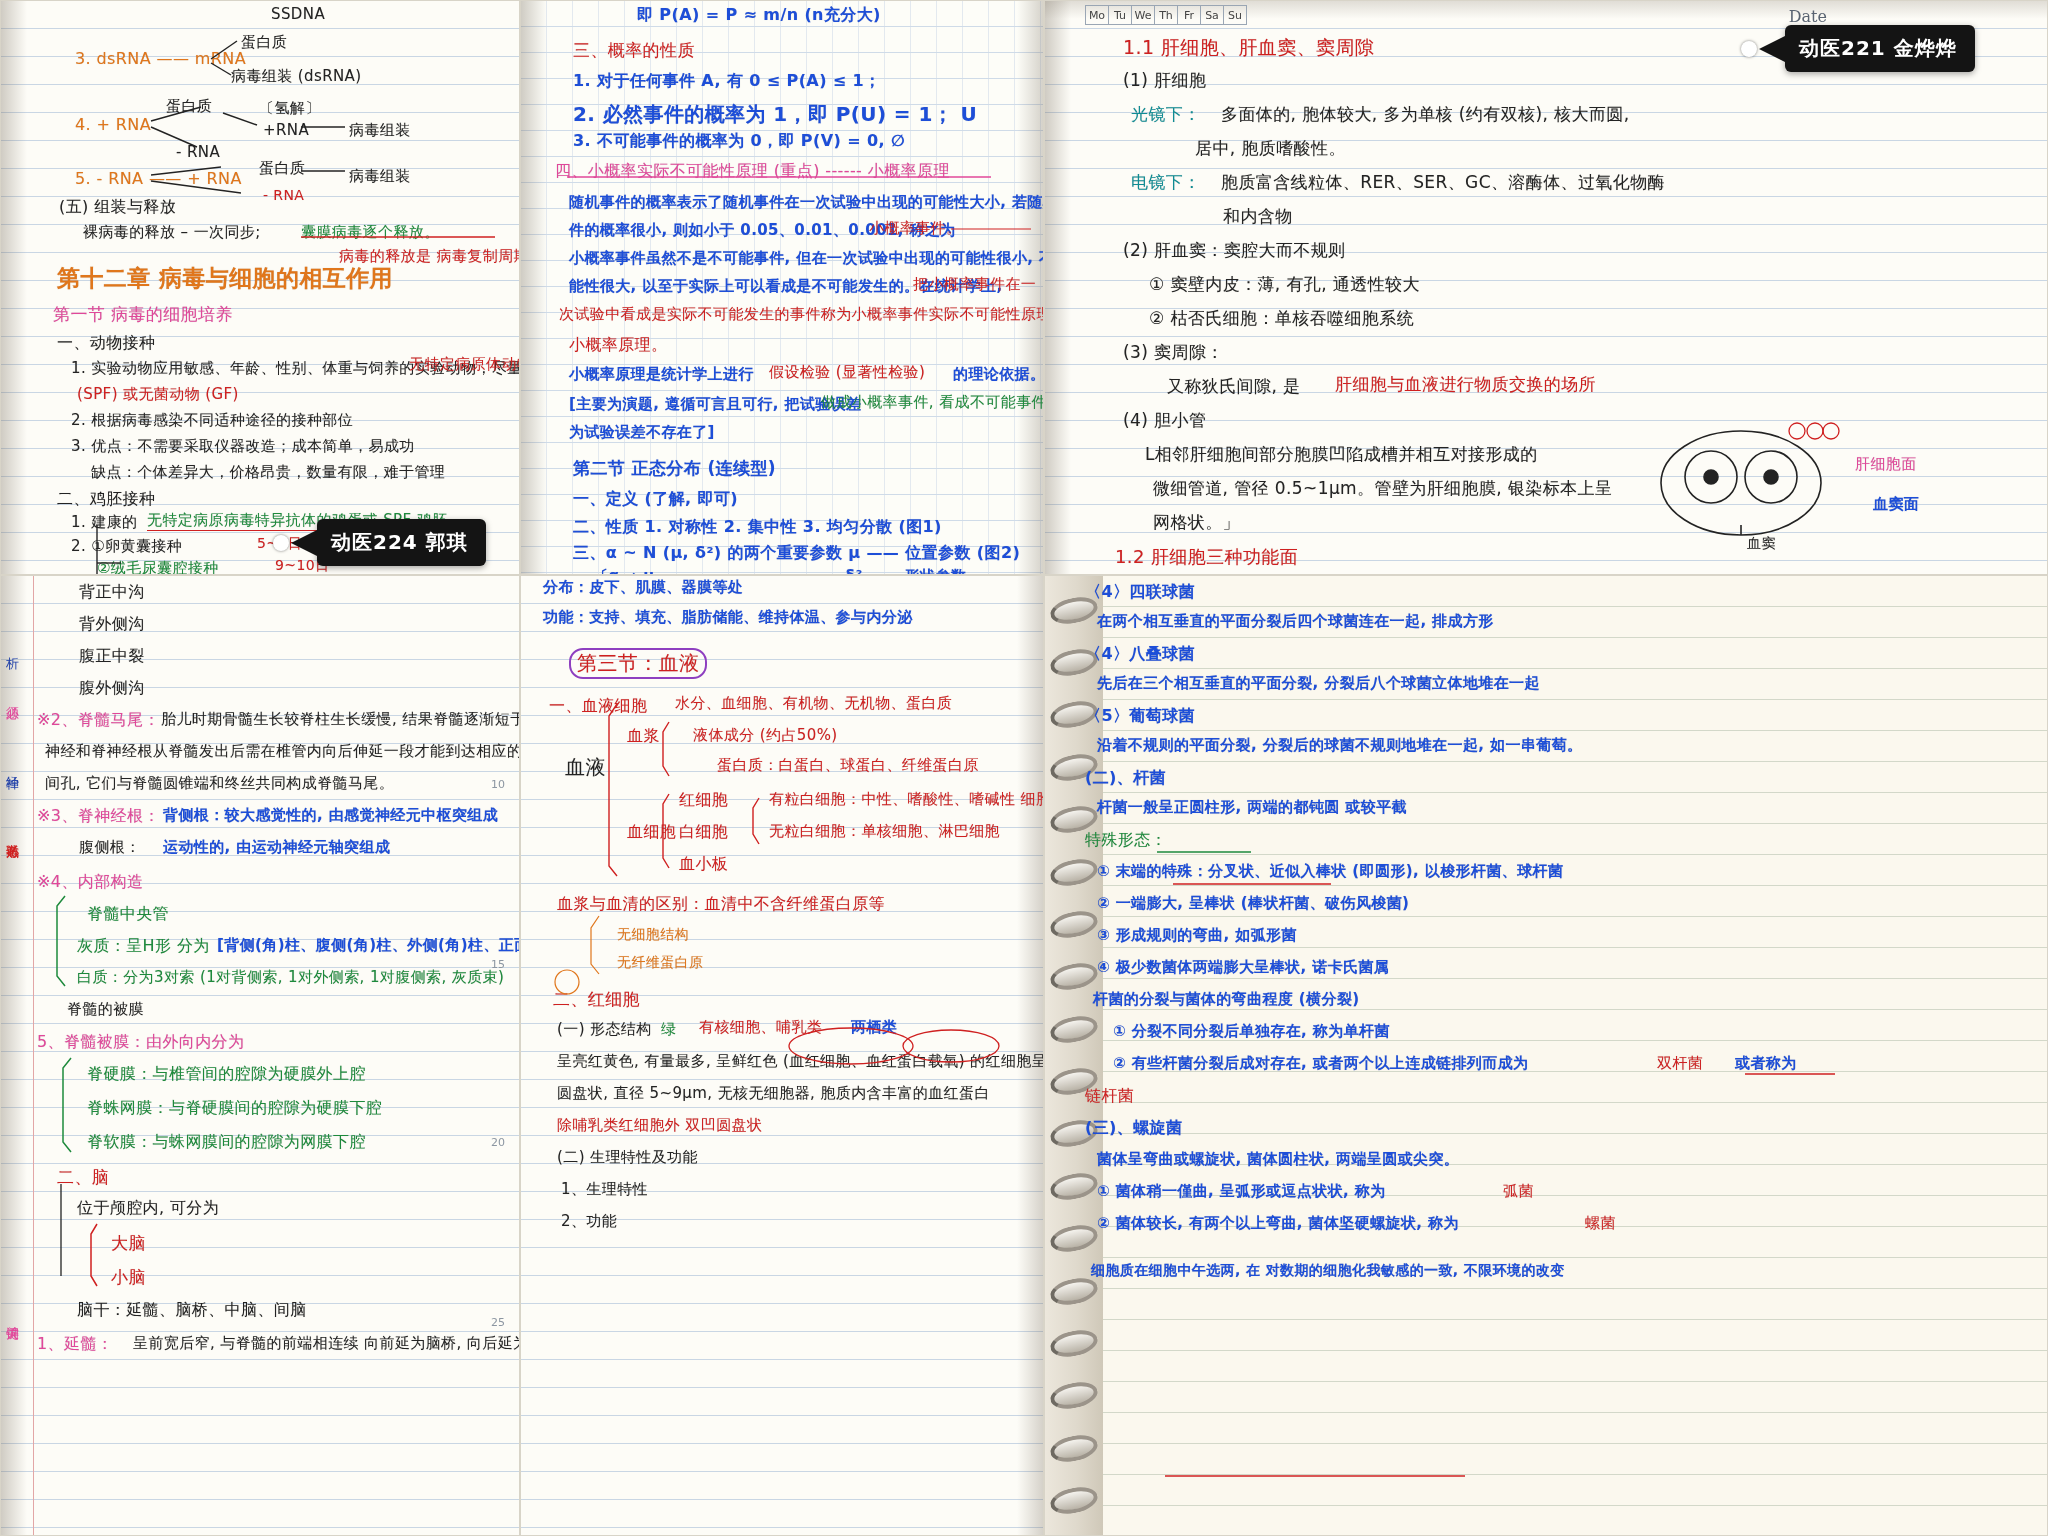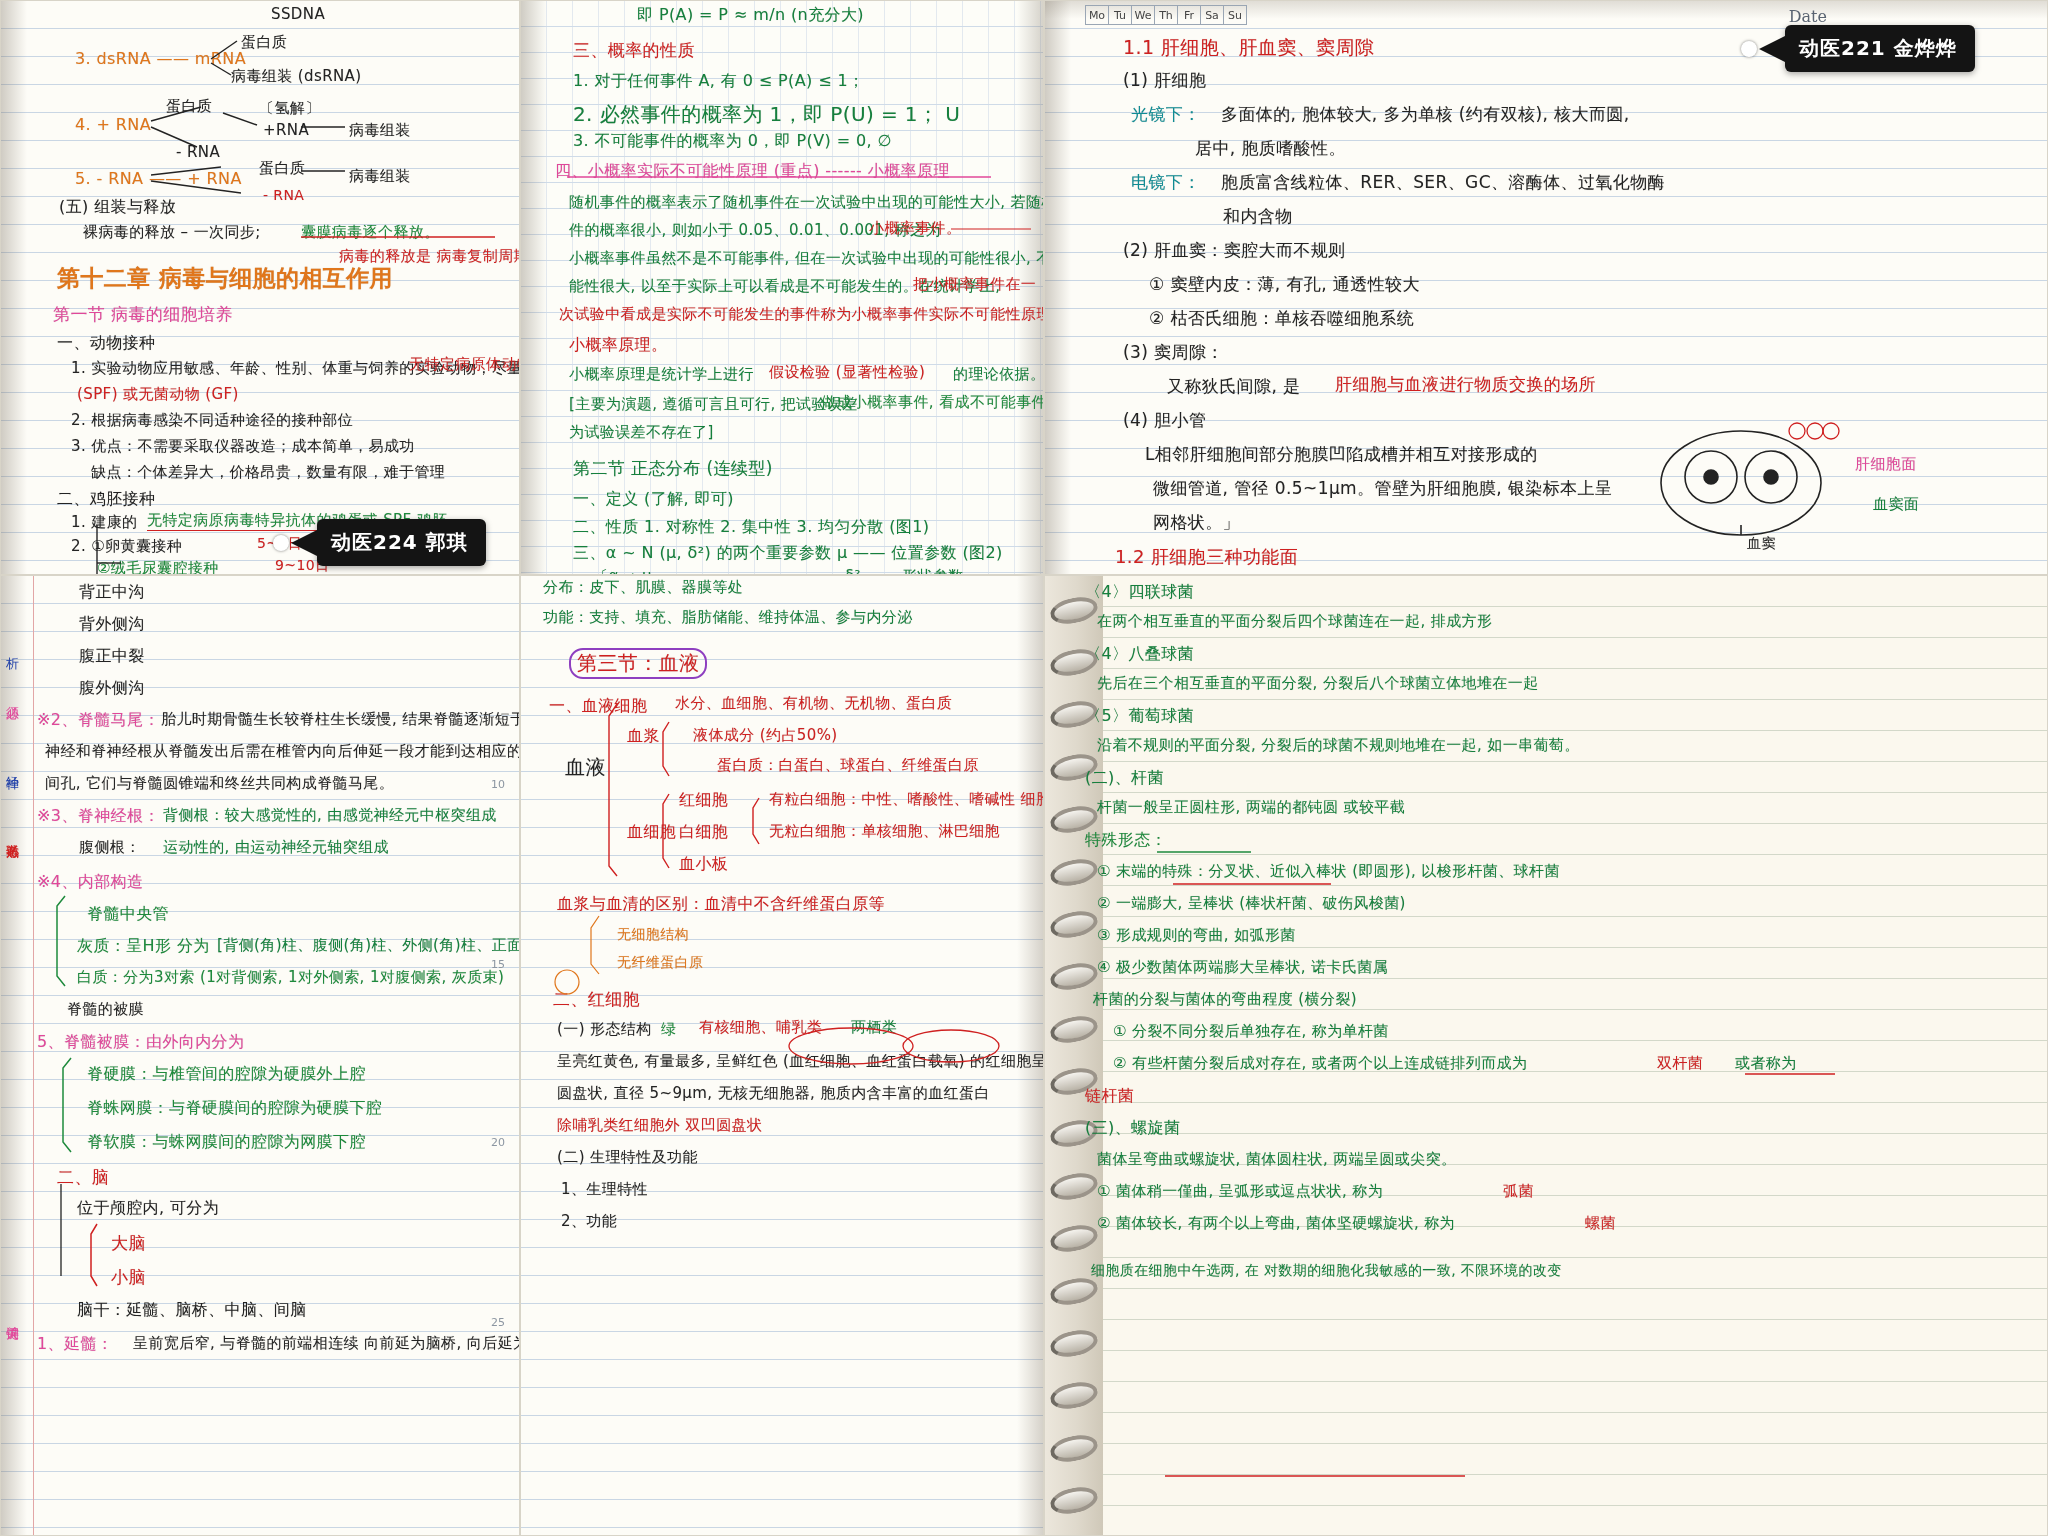--- a/index.html
+++ b/index.html
@@ -111,21 +111,21 @@
     inset: 0;
     padding: 8px 18px;
     box-sizing: border-box;
   }
   .ln {
     font-family: "DejaVu Sans", sans-serif;
     white-space: nowrap;
     letter-spacing: 0.4px;
     text-shadow: 0 0 1px rgba(0,0,0,0.18);
   }
-  .c-blue   { color: #15803d; }
+  .c-blue   { color: #1d4ed8; font-weight: bold; }
   .c-black  { color: #232323; }
   .c-red    { color: #cf2020; }
   .c-pink   { color: #e0479a; }
   .c-green  { color: #1d8a3c; }
   .c-orange { color: #e0761b; }
   .c-teal   { color: #0f8c94; }
   .underline-red { border-bottom: 1.5px solid #cf2020; }
   .box-purple {
     border: 2px solid #8e3fc0;
     border-radius: 14px;

